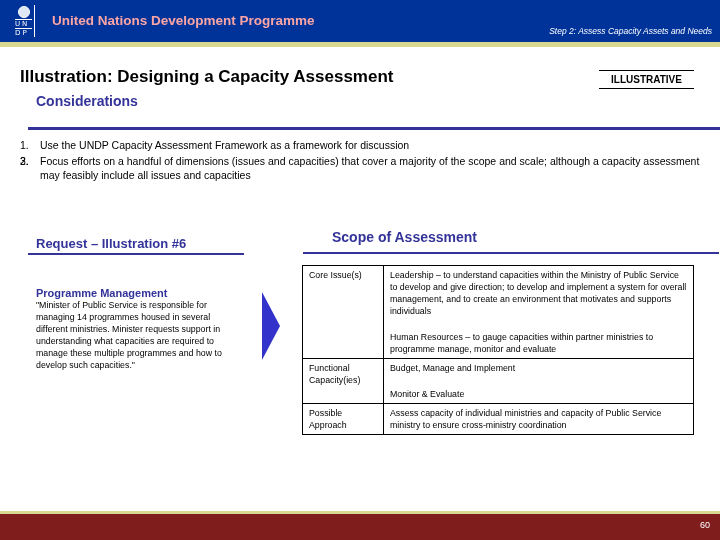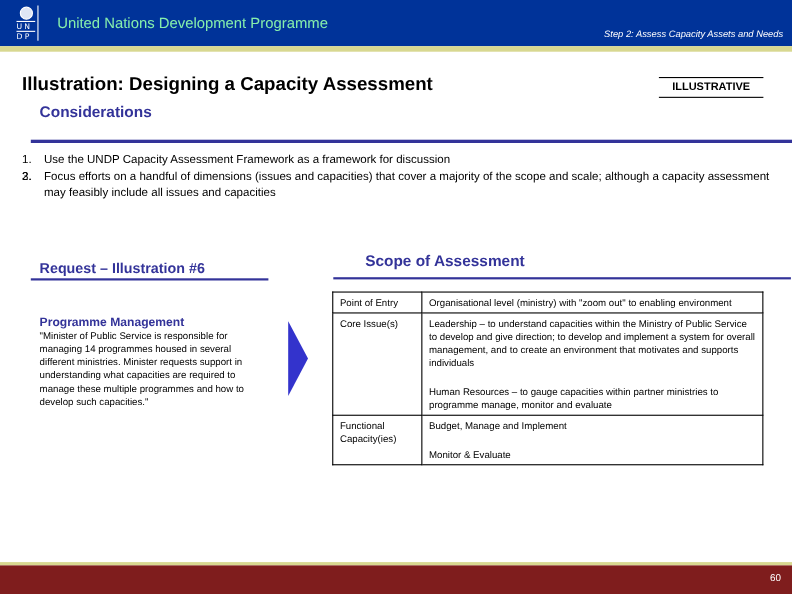--- a/index.html
+++ b/index.html
@@ -2,21 +2,21 @@
 <html><head>
 <meta charset="utf-8">
 <style>
   html, body { margin:0; padding:0; }
   body { width:720px; height:540px; position:relative; overflow:hidden; background:#ffffff; font-family:"Liberation Sans", sans-serif; color:#000; }
   .topbar { position:absolute; left:0; top:0; width:720px; height:42px; background:#003399; }
   .topbar-rule { position:absolute; left:0; top:42px; width:720px; height:5px; background:#d8d890; }
   .logo { position:absolute; left:14px; top:5px; width:20px; height:32px; border-right:1px solid #fff; }
   .logo .globe { position:absolute; left:4px; top:1px; width:10px; height:10px; border-radius:50%; background:#dfe6f4; border:1px solid #fff; }
   .logo .row { position:absolute; left:1px; width:17px; font-size:7px; color:#fff; letter-spacing:2px; font-family:"DejaVu Sans", sans-serif; border-top:1px solid #fff; line-height:8px; }
-  .org-name { position:absolute; left:52px; top:13px; color:#86efac; font-weight:normal; font-size:13.5px; }
+  .org-name { position:absolute; left:52px; top:13px; color:#fca5a5; font-weight:bold; font-size:13.5px; }
   .step-label { position:absolute; right:8px; top:26px; color:#fff; font-style:italic; font-size:8.5px; }
   .page-title { position:absolute; left:20px; top:67px; font-weight:bold; font-size:17px; }
   .illustrative { position:absolute; left:599px; top:70px; width:95px; border-top:1px solid #000; border-bottom:1px solid #000; font-weight:bold; font-size:10px; text-align:center; line-height:15px; padding:1px 0; }
   .considerations-title { position:absolute; left:36px; top:93px; font-weight:bold; font-size:14px; color:#333399; }
   .considerations-rule { position:absolute; left:28px; top:127px; width:692px; height:3px; background:#333399; }
   .considerations-list { position:absolute; left:20px; top:138px; width:680px; font-size:10.5px; line-height:14px; margin:0; padding:0; list-style:none; }
   .considerations-list li { position:relative; padding-left:20px; margin-bottom:2px; }
   .considerations-list .num { position:absolute; left:0; top:0; }
   .request-title { position:absolute; left:36px; top:236px; font-weight:bold; font-size:13px; color:#333399; }
   .request-rule { position:absolute; left:28px; top:253px; width:216px; height:2px; background:#333399; }
@@ -63,39 +63,39 @@
 <div class="request-rule"></div>
 <div class="pm-title">Programme Management</div>
 <div class="pm-body">"Minister of Public Service is responsible for managing 14 programmes housed in several different ministries.  Minister requests support in understanding what capacities are required to manage these multiple programmes and how to develop such capacities."</div>
 
 <div class="arrow"></div>
 
 <div class="scope-title">Scope of Assessment</div>
 <div class="scope-rule"></div>
 <table class="scope-table">
   <tbody>
-      <tr>
-    <td class="label">Point of Entry</td>
-    <td>
-          <span class="para">Organisational level (ministry) with "zoom out" to enabling environment</span>
-        </td>
-  </tr>
   <tr>
     <td class="label">Core Issue(s)</td>
     <td>
           <span class="para">Leadership – to understand capacities within the Ministry of Public Service to develop and give direction; to develop and implement a system for overall management, and to create an environment that motivates and supports individuals</span>
           <span class="para">Human Resources – to gauge capacities within partner ministries to programme manage, monitor and evaluate</span>
         </td>
   </tr>
   <tr>
     <td class="label">Functional Capacity(ies)</td>
     <td>
           <span class="para">Budget, Manage and Implement</span>
           <span class="para">Monitor &amp; Evaluate</span>
         </td>
   </tr>
+  <tr>
+    <td class="label">Possible Approach</td>
+    <td>
+          <span class="para">Assess capacity of individual ministries and capacity of Public Service ministry to ensure cross-ministry coordination</span>
+        </td>
+  </tr>
 </tbody>
   </table>
 
 <div class="bottom-rule"></div>
 <div class="bottombar">
   <div class="page-number">60</div>
 </div>
 
 </body></html>

